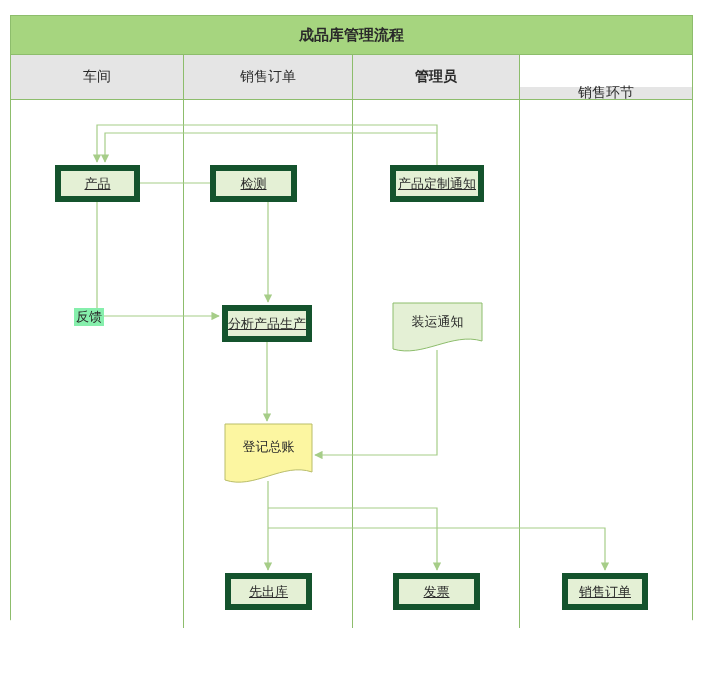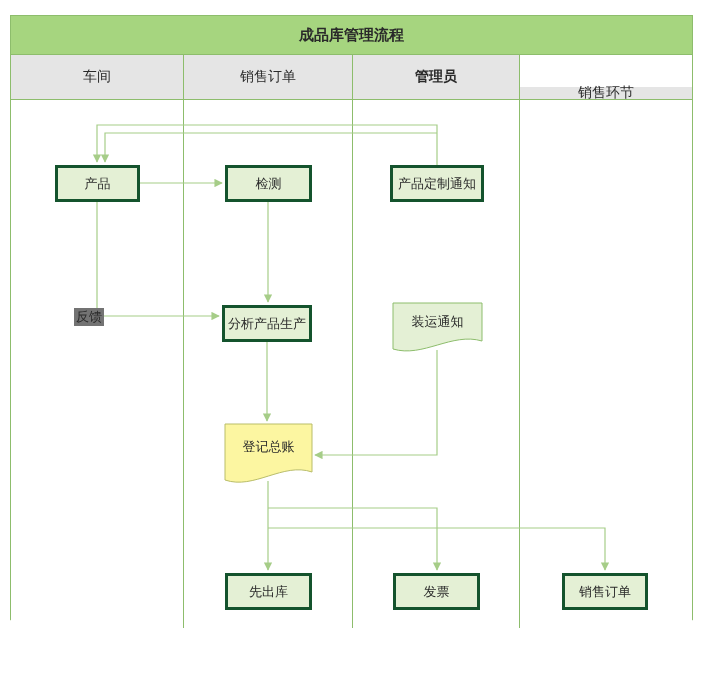--- a/index.html
+++ b/index.html
@@ -65,35 +65,36 @@
   .svg-layer {
     position: absolute;
     left: 0; top: 0;
     width: 703px; height: 675px;
     pointer-events: none;
   }
   .node {
     position: absolute;
     box-sizing: border-box;
     background: #e4f0d5;
-    border: 3px solid #14532d;
+    border: 6px solid #14532d;
     display: flex; align-items: center; justify-content: center;
     font-size: 13px;
     text-align: center;
+    text-decoration: underline;
   }
   .doc-label {
     position: absolute;
     display: flex; align-items: center; justify-content: center;
     font-size: 13px;
     text-align: center;
   }
   .edge-label {
     position: absolute;
     left: 74px; top: 308px;
-    background: #737373;
+    background: #86efac;
     padding: 0 2px;
     font-size: 13px;
   }
 </style>
 </head>
 <body>
 
 <div class="canvas">
 
   <div class="title-bar">成品库管理流程</div>
@@ -140,21 +141,21 @@
 
       <polyline points="268,528 605,528 605,570" marker-end="url(#arr)"></polyline>
     </g>
 
     <path d="M393,303 H482 V341 C452,332 423,358 393,349 Z" fill="#e4f0d5" stroke="#8dbd6c" stroke-width="1"></path>
 
     <path d="M225,424 H312 V472 C283,462 254,490 225,480 Z" fill="#fcf6a1" stroke="#b9bd68" stroke-width="1"></path>
   </svg>
 
   <div class="node" style="left:55px;  top:165px; width:85px; height:37px;">产品</div>
-  <div class="node" style="left:225px; top:165px; width:87px; height:37px;">检测</div>
+  <div class="node" style="left:210px; top:165px; width:87px; height:37px;">检测</div>
   <div class="node" style="left:390px; top:165px; width:94px; height:37px;">产品定制通知</div>
   <div class="node" style="left:225px; top:573px; width:87px; height:37px;">先出库</div>
   <div class="node" style="left:222px; top:305px; width:90px; height:37px;">分析产品生产</div>
   <div class="node" style="left:393px; top:573px; width:87px; height:37px;">发票</div>
   <div class="node" style="left:562px; top:573px; width:86px; height:37px;">销售订单</div>
 
   <div class="doc-label" style="left:393px; top:305px; width:89px; height:34px;">装运通知</div>
   <div class="doc-label" style="left:225px; top:428px; width:87px; height:38px;">登记总账</div>
 
   <div class="edge-label">反馈</div>

